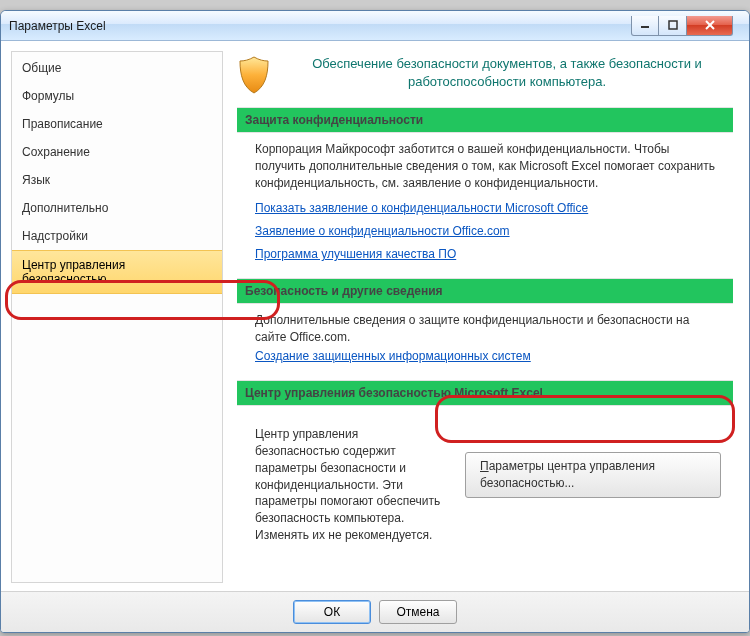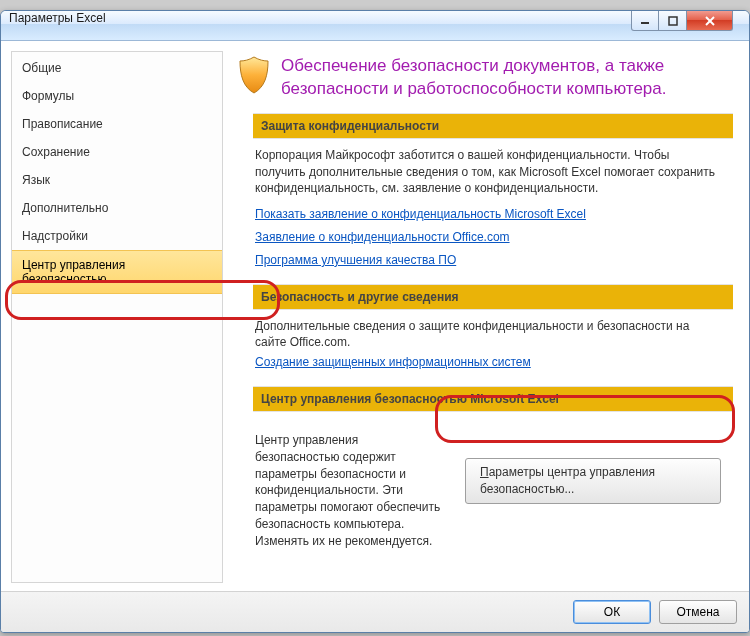--- a/index.html
+++ b/index.html
@@ -18,21 +18,21 @@
     background: #fff;
     border: 1px solid #5a7fa8;
     border-radius: 6px 6px 4px 4px;
     box-shadow: 0 2px 6px rgba(0,0,0,0.3);
     overflow: hidden;
   }
   .titlebar {
     height: 30px;
     background: linear-gradient(to bottom, #f6fbff 0%, #dbeafd 45%, #c1dbf6 46%, #d9ecff 100%);
     display: flex;
-    align-items: flex-start;
+    align-items: center;
     justify-content: space-between;
     padding: 0 12px 0 8px;
     border-bottom: 1px solid #9cb8d7;
   }
   .titlebar .title {
     color: #1a1a1a;
     font-size: 12px;
   }
   .win-controls { display: flex; height: 20px; margin-right: 4px; }
   .win-btn {
@@ -90,28 +90,28 @@
     flex: 1;
     padding: 4px 6px 4px 14px;
     overflow-y: auto;
     position: relative;
   }
   .header-row { display: flex; align-items: flex-start; gap: 10px; margin-bottom: 12px; }
   .shield-icon {
     width: 34px; height: 40px; flex: none;
     display: flex; align-items: center; justify-content: center;
   }
-  .header-text { color: #a21caf; font-size: 17px; line-height: 1.35; }
+  .header-text { color: #0f766e; font-size: 13px; line-height: 1.35; text-align: center; }
   .section-head {
-    background: #eab308;
+    background: #22c55e;
     color: #444;
     font-weight: bold;
     font-size: 12px;
     padding: 5px 8px;
-    margin: 4px 0 8px 16px;
+    margin: 4px 0 8px 0;
     border-top: 1px solid #e3e3e3;
     border-bottom: 1px solid #e3e3e3;
   }
   .section-body {
     padding: 0 12px 8px 18px;
     color: #333;
     line-height: 1.4;
   }
   .link {
     color: #0a56c2;
@@ -131,21 +131,21 @@
     border-radius: 3px;
     cursor: pointer;
     font-size: 12px;
   }
   .pill-btn span { text-decoration: underline; }
   .footer {
     border-top: 1px solid #d3d3d3;
     background: linear-gradient(to bottom, #f4f4f4, #e9e9e9);
     padding: 8px 12px;
     display: flex;
-    justify-content: flex-end;
+    justify-content: center;
     gap: 8px;
   }
   .ftr-btn {
     min-width: 78px;
     padding: 4px 12px;
     background: linear-gradient(to bottom, #fefefe, #e5e5e5);
     border: 1px solid #9f9f9f;
     border-radius: 3px;
     cursor: pointer;
     font-size: 12px;
@@ -204,21 +204,21 @@
             </defs>
           </svg>
         </div>
         <div class="header-text">Обеспечение безопасности документов, а также безопасности и работоспособности компьютера.</div>
       </div>
 
       <div class="section-head">Защита конфиденциальности</div>
       <div class="section-body">
         <div>Корпорация Майкрософт заботится о вашей конфиденциальности. Чтобы получить дополнительные сведения о том, как Microsoft Excel помогает сохранить конфиденциальность, см. заявление о конфиденциальности.</div>
         <div style="margin-top:6px;">
-          <a class="link">Показать заявление о конфиденциальность Microsoft Excel</a><br>
+          <a class="link">Показать заявление о конфиденциальности Microsoft Office</a><br>
           <a class="link">Заявление о конфиденциальности Office.com</a><br>
           <a class="link">Программа улучшения качества ПО</a>
         </div>
       </div>
 
       <div class="section-head">Безопасность и другие сведения</div>
       <div class="section-body">
         <div>Дополнительные сведения о защите конфиденциальности и безопасности на сайте Office.com.</div>
         <div style="margin-top:0;">
           <a class="link">Создание защищенных информационных систем</a>

